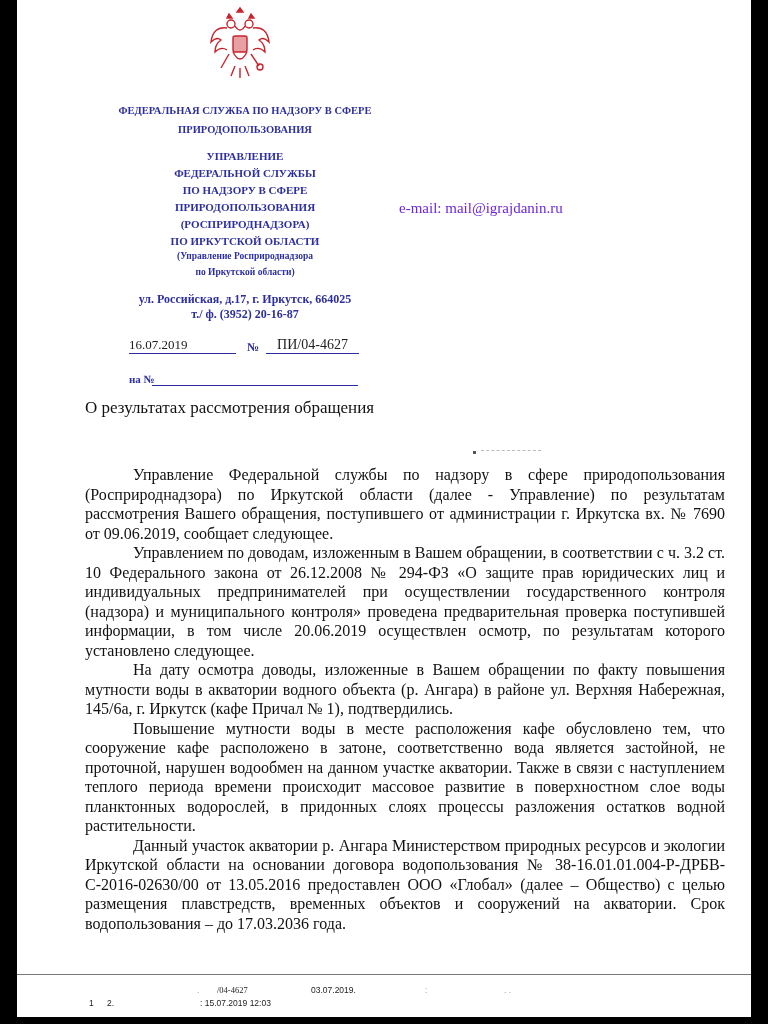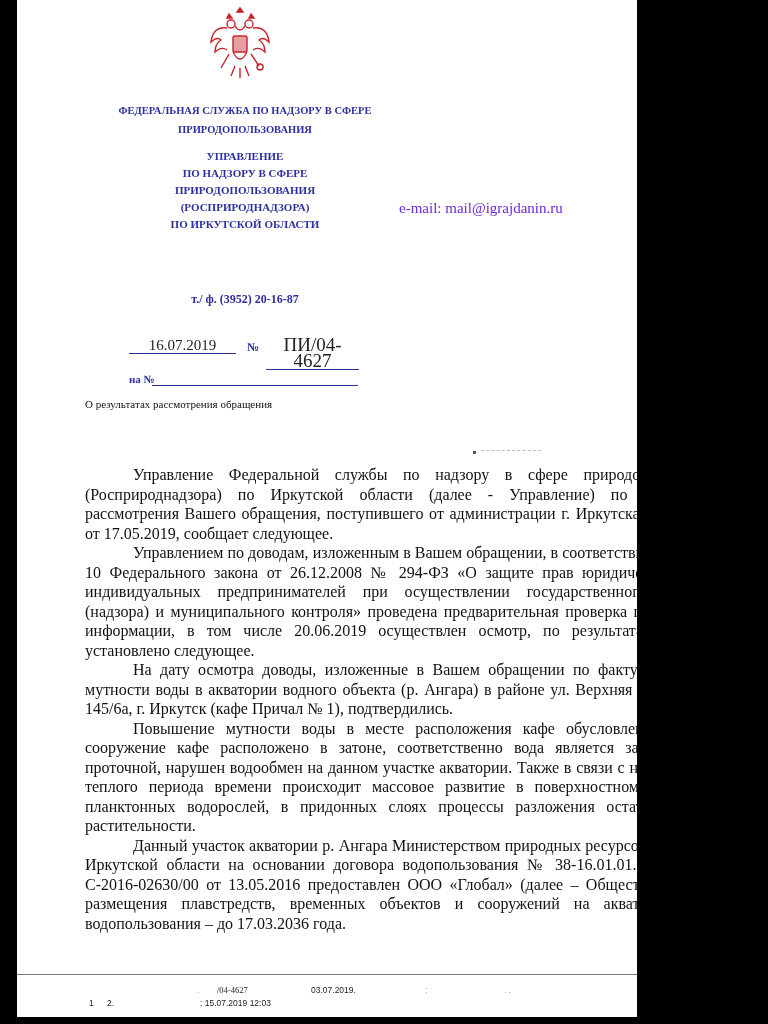--- a/index.html
+++ b/index.html
@@ -1,50 +1,50 @@
 <!DOCTYPE html>
 <html><head>
 <meta charset="utf-8">
 <style>
   html, body { margin: 0; padding: 0; }
   body {
     width: 768px; height: 1024px; background: #000; position: relative; overflow: hidden;
   }
   .page {
-    position: absolute; left: 17px; top: 0; width: 620px; height: 1017px;
+    position: absolute; left: 17px; top: 0; width: 734px; height: 1017px;
     background: #fff; overflow: hidden;
   }
   .emblem { position: absolute; left: 190px; top: 4px; width: 66px; height: 76px; }
   .hdr {
     position: absolute; color: #2d2f9e; font-family: "Liberation Serif", serif;
     font-weight: bold; text-align: center;
   }
   .hdr-fed { left: 94px; top: 101px; width: 268px; font-size: 10.5px; line-height: 19px; }
   .hdr-org { left: 94px; top: 148px; width: 268px; font-size: 11px; line-height: 17px; }
   .hdr-org-short { left: 94px; top: 248px; width: 268px; font-size: 9.5px; line-height: 16px; }
   .hdr-addr { left: 94px; top: 292px; width: 268px; font-size: 12px; line-height: 15px; font-weight: bold; }
   .recipient-email {
     position: absolute; left: 382px; top: 200px; font-family: "Liberation Serif", serif;
     font-size: 15px; color: #6d28d9;
   }
   .regline { position: absolute; font-family: "Liberation Serif", serif; color: #222; }
   .reg-date {
     left: 112px; top: 337px; width: 107px; border-bottom: 1.5px solid #2d2f9e;
-    text-align: center; font-size: 15px; line-height: 16px;
+    text-align: left; font-size: 13px; line-height: 16px;
   }
   .reg-no-label { left: 230px; top: 340px; font-size: 12px; color: #2d2f9e; font-weight: bold; }
   .reg-no {
     left: 249px; top: 337px; width: 93px; border-bottom: 1.5px solid #2d2f9e;
-    text-align: center; font-size: 19px; line-height: 16px;
+    text-align: center; font-size: 14px; line-height: 16px;
   }
   .ref-label { left: 112px; top: 373px; font-size: 11px; color: #2d2f9e; font-weight: bold; }
   .ref-line { left: 135px; top: 385px; width: 206px; border-bottom: 1.5px solid #2d2f9e; height: 0; }
   .subject {
     position: absolute; left: 68px; top: 398px; font-family: "Liberation Serif", serif;
-    font-size: 11px; color: #111;
+    font-size: 17px; color: #111;
   }
   .stamp-mark {
     position: absolute; left: 464px; top: 450px; width: 60px; height: 4px;
     border-top: 1px dashed #bbb;
   }
   .stamp-dot { position: absolute; left: 456px; top: 451px; width: 3px; height: 3px; background: #555; }
   .body-text {
     position: absolute; left: 68px; top: 465px; width: 640px;
     font-family: "Liberation Serif", serif; font-size: 16px; line-height: 19.5px;
     color: #111; text-align: justify;
@@ -85,46 +85,52 @@
     </g>
   </svg>
 
   <div class="hdr hdr-fed">
     <div>ФЕДЕРАЛЬНАЯ СЛУЖБА ПО НАДЗОРУ В СФЕРЕ</div>
     <div>ПРИРОДОПОЛЬЗОВАНИЯ</div>
   </div>
 
   <div class="hdr hdr-org">
     <div>УПРАВЛЕНИЕ</div>
+    <div>ФЕДЕРАЛЬНОЙ СЛУЖБЫ</div>
     <div>ПО НАДЗОРУ  В СФЕРЕ</div>
     <div>ПРИРОДОПОЛЬЗОВАНИЯ</div>
     <div>(РОСПРИРОДНАДЗОРА)</div>
     <div>ПО ИРКУТСКОЙ ОБЛАСТИ</div>
   </div>
 
+  <div class="hdr hdr-org-short">
+    <div>(Управление Росприроднадзора</div>
+    <div>по Иркутской области)</div>
+  </div>
 
   <div class="hdr hdr-addr">
+    <div>ул. Российская, д.17, г. Иркутск, 664025</div>
     <div>т./ ф. (3952) 20-16-87</div>
   </div>
 
   <div class="recipient-email">e-mail: mail@igrajdanin.ru</div>
 
   <div class="regline reg-date">16.07.2019</div>
   <div class="regline reg-no-label">№</div>
   <div class="regline reg-no">ПИ/04-4627</div>
   <div class="regline ref-label">на №</div>
   <div class="regline ref-line"></div>
 
   <div class="subject">О результатах рассмотрения обращения</div>
 
   <div class="stamp-dot"></div>
   <div class="stamp-mark"></div>
 
   <div class="body-text">
-    <p>Управление Федеральной службы по надзору в сфере природопользования (Росприроднадзора) по Иркутской области (далее - Управление) по результатам рассмотрения Вашего обращения, поступившего от администрации г. Иркутска вх. № 7690 от 17.05.2019, сообщает следующее.</p>
+    <p>Управление Федеральной службы по надзору в сфере природопользования (Росприроднадзора) по Иркутской области (далее - Управление) по результатам рассмотрения Вашего обращения, поступившего от администрации г. Иркутска вх. № 7690 от 09.06.2019, сообщает следующее.</p>
     <p>Управлением по доводам, изложенным в Вашем обращении, в соответствии с ч. 3.2 ст. 10 Федерального закона от 26.12.2008 № 294-ФЗ «О защите прав юридических лиц и индивидуальных предпринимателей при осуществлении государственного контроля (надзора) и муниципального контроля» проведена предварительная проверка поступившей информации, в том числе 20.06.2019 осуществлен осмотр, по результатам которого установлено следующее.</p>
     <p>На дату осмотра доводы, изложенные в Вашем обращении по факту повышения мутности воды в акватории водного объекта (р. Ангара) в районе ул. Верхняя Набережная, 145/6а, г. Иркутск (кафе Причал № 1), подтвердились.</p>
     <p>Повышение мутности воды в месте расположения кафе обусловлено тем, что сооружение кафе расположено в затоне, соответственно вода является застойной, не проточной, нарушен водообмен на данном участке акватории. Также в связи с наступлением теплого периода времени происходит массовое развитие в поверхностном слое воды планктонных водорослей, в придонных слоях процессы разложения остатков водной растительности.</p>
     <p>Данный участок акватории р. Ангара Министерством природных ресурсов и экологии Иркутской области на основании договора водопользования № 38-16.01.01.004-Р-ДРБВ-С-2016-02630/00 от 13.05.2016 предоставлен ООО «Глобал» (далее – Общество) с целью размещения плавстредств, временных объектов и сооружений на акватории. Срок водопользования – до 17.03.2036 года.</p>
   </div>
 
   <div class="footer-rule"></div>
   <div class="footer f-dot1">.</div>
   <div class="footer f-reg">/04-4627</div>
   <div class="footer f-date">03.07.2019.</div>

